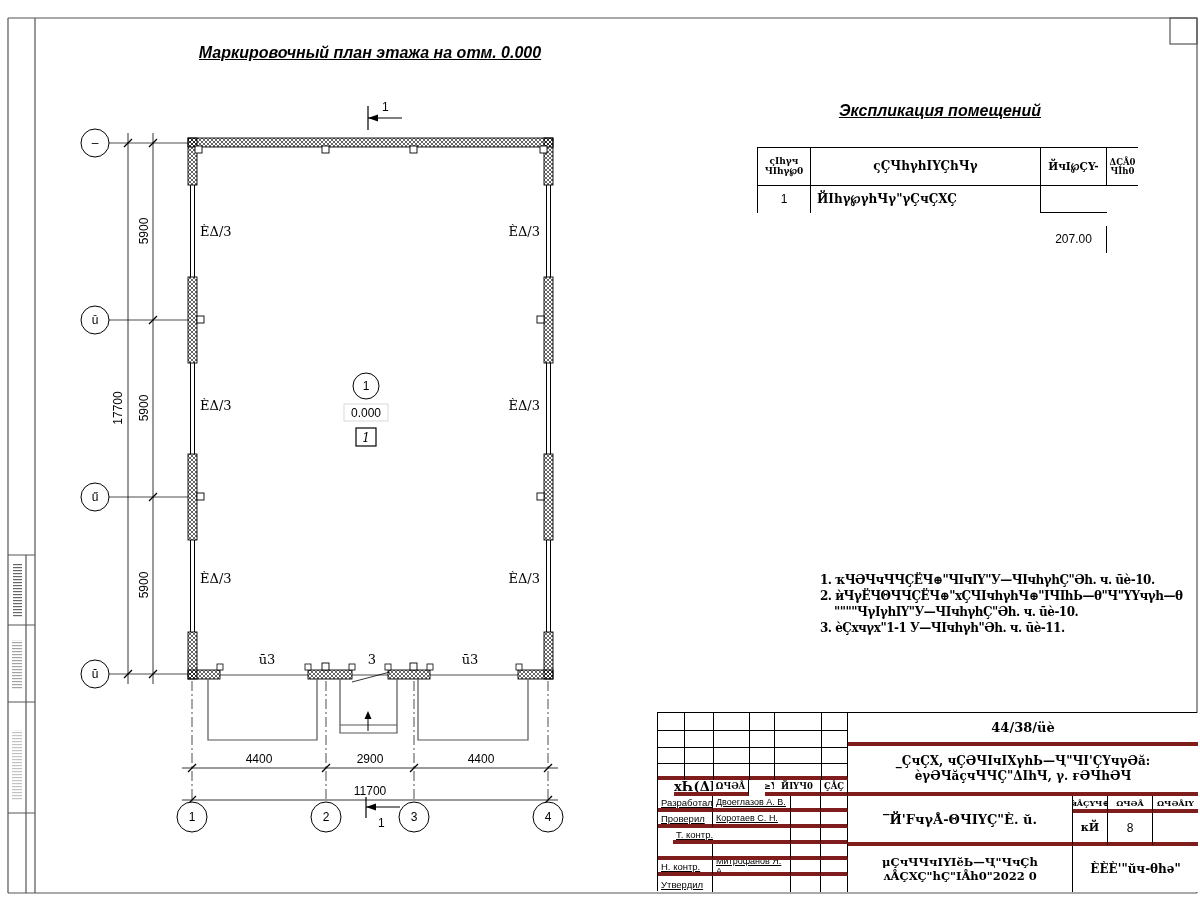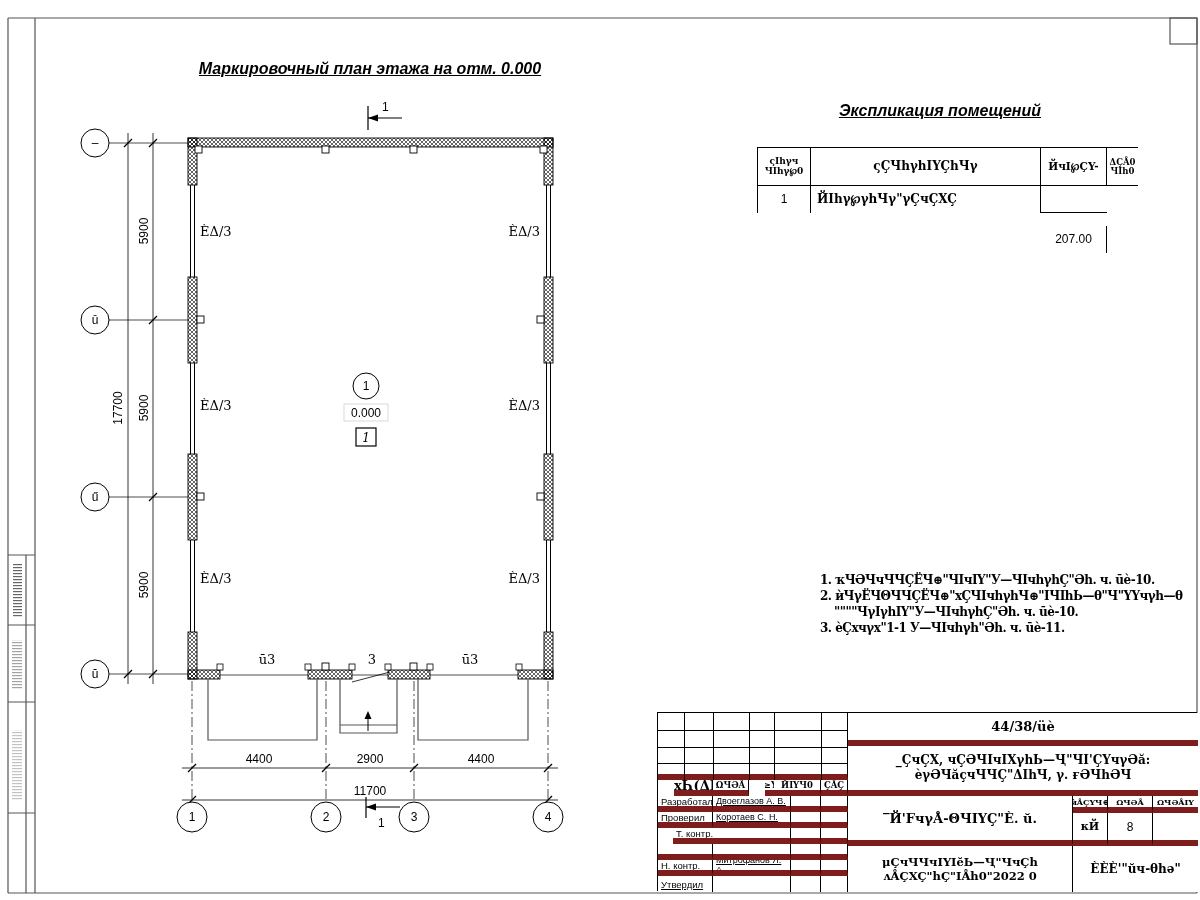--- a/index.html
+++ b/index.html
@@ -3,33 +3,33 @@
 <meta charset="utf-8">
 <style>
   html,body{margin:0;padding:0;background:#fff;}
   body{width:1200px;height:900px;position:relative;font-family:"Liberation Sans",sans-serif;color:#000;overflow:hidden;}
   .abs{position:absolute;box-sizing:border-box;}
   .title{font-style:italic;font-weight:bold;font-size:16px;text-align:center;text-decoration:underline;white-space:nowrap;}
   .g{font-family:"DejaVu Serif",serif;font-weight:bold;}
   
   .xt-cell{position:absolute;box-sizing:border-box;border-right:1px solid #000;border-bottom:1px solid #000;display:flex;align-items:center;justify-content:center;text-align:center;line-height:1.05;background:#fff;}
   
-  .tb-cell{position:absolute;box-sizing:border-box;border-right:1px solid #000;border-bottom:6px solid #7f1d1d;display:flex;align-items:center;justify-content:center;text-align:center;overflow:hidden;background:#fff;}
+  .tb-cell{position:absolute;box-sizing:border-box;border-right:1px solid #000;border-bottom:4px solid #7f1d1d;display:flex;align-items:center;justify-content:center;text-align:center;overflow:hidden;background:#fff;}
   .tb-left{justify-content:flex-start;padding-left:3px;text-align:left;text-decoration:underline;}
   .notes p{margin:0;white-space:nowrap;font-size:12px;line-height:16px;letter-spacing:-0.5px;}
   svg text{fill:#000;}
   .dim{font:12px "Liberation Sans",sans-serif;}
   .ax{font:12px "Liberation Sans",sans-serif;}
   .lbl{font:13px "DejaVu Serif",serif;}
   .ital{font:italic 12px "DejaVu Serif",serif;}
 </style>
 </head>
 <body>
 
-<div class="abs title" style="left:170px;top:60px;width:400px;text-decoration:underline;">Маркировочный план этажа на отм. 0.000</div>
+<div class="abs title" style="left:170px;top:44px;width:400px;text-decoration:underline;">Маркировочный план этажа на отм. 0.000</div>
 <div class="abs title" style="left:790px;top:62px;width:300px;margin-top:40px;">Экспликация помещений</div>
 
 <svg class="abs" style="left:0;top:0;" width="1200" height="900" viewBox="0 0 1200 900">
   <defs>
     <pattern id="wallhatch" patternUnits="userSpaceOnUse" width="4" height="4">
       <path d="M0,4 L4,0 M0,0 L4,4" stroke="#000" stroke-width="0.6"></path>
     </pattern>
     <pattern id="txtstripe" patternUnits="userSpaceOnUse" width="3" height="3">
       <rect width="3" height="1.2" fill="#333"></rect>
     </pattern>

